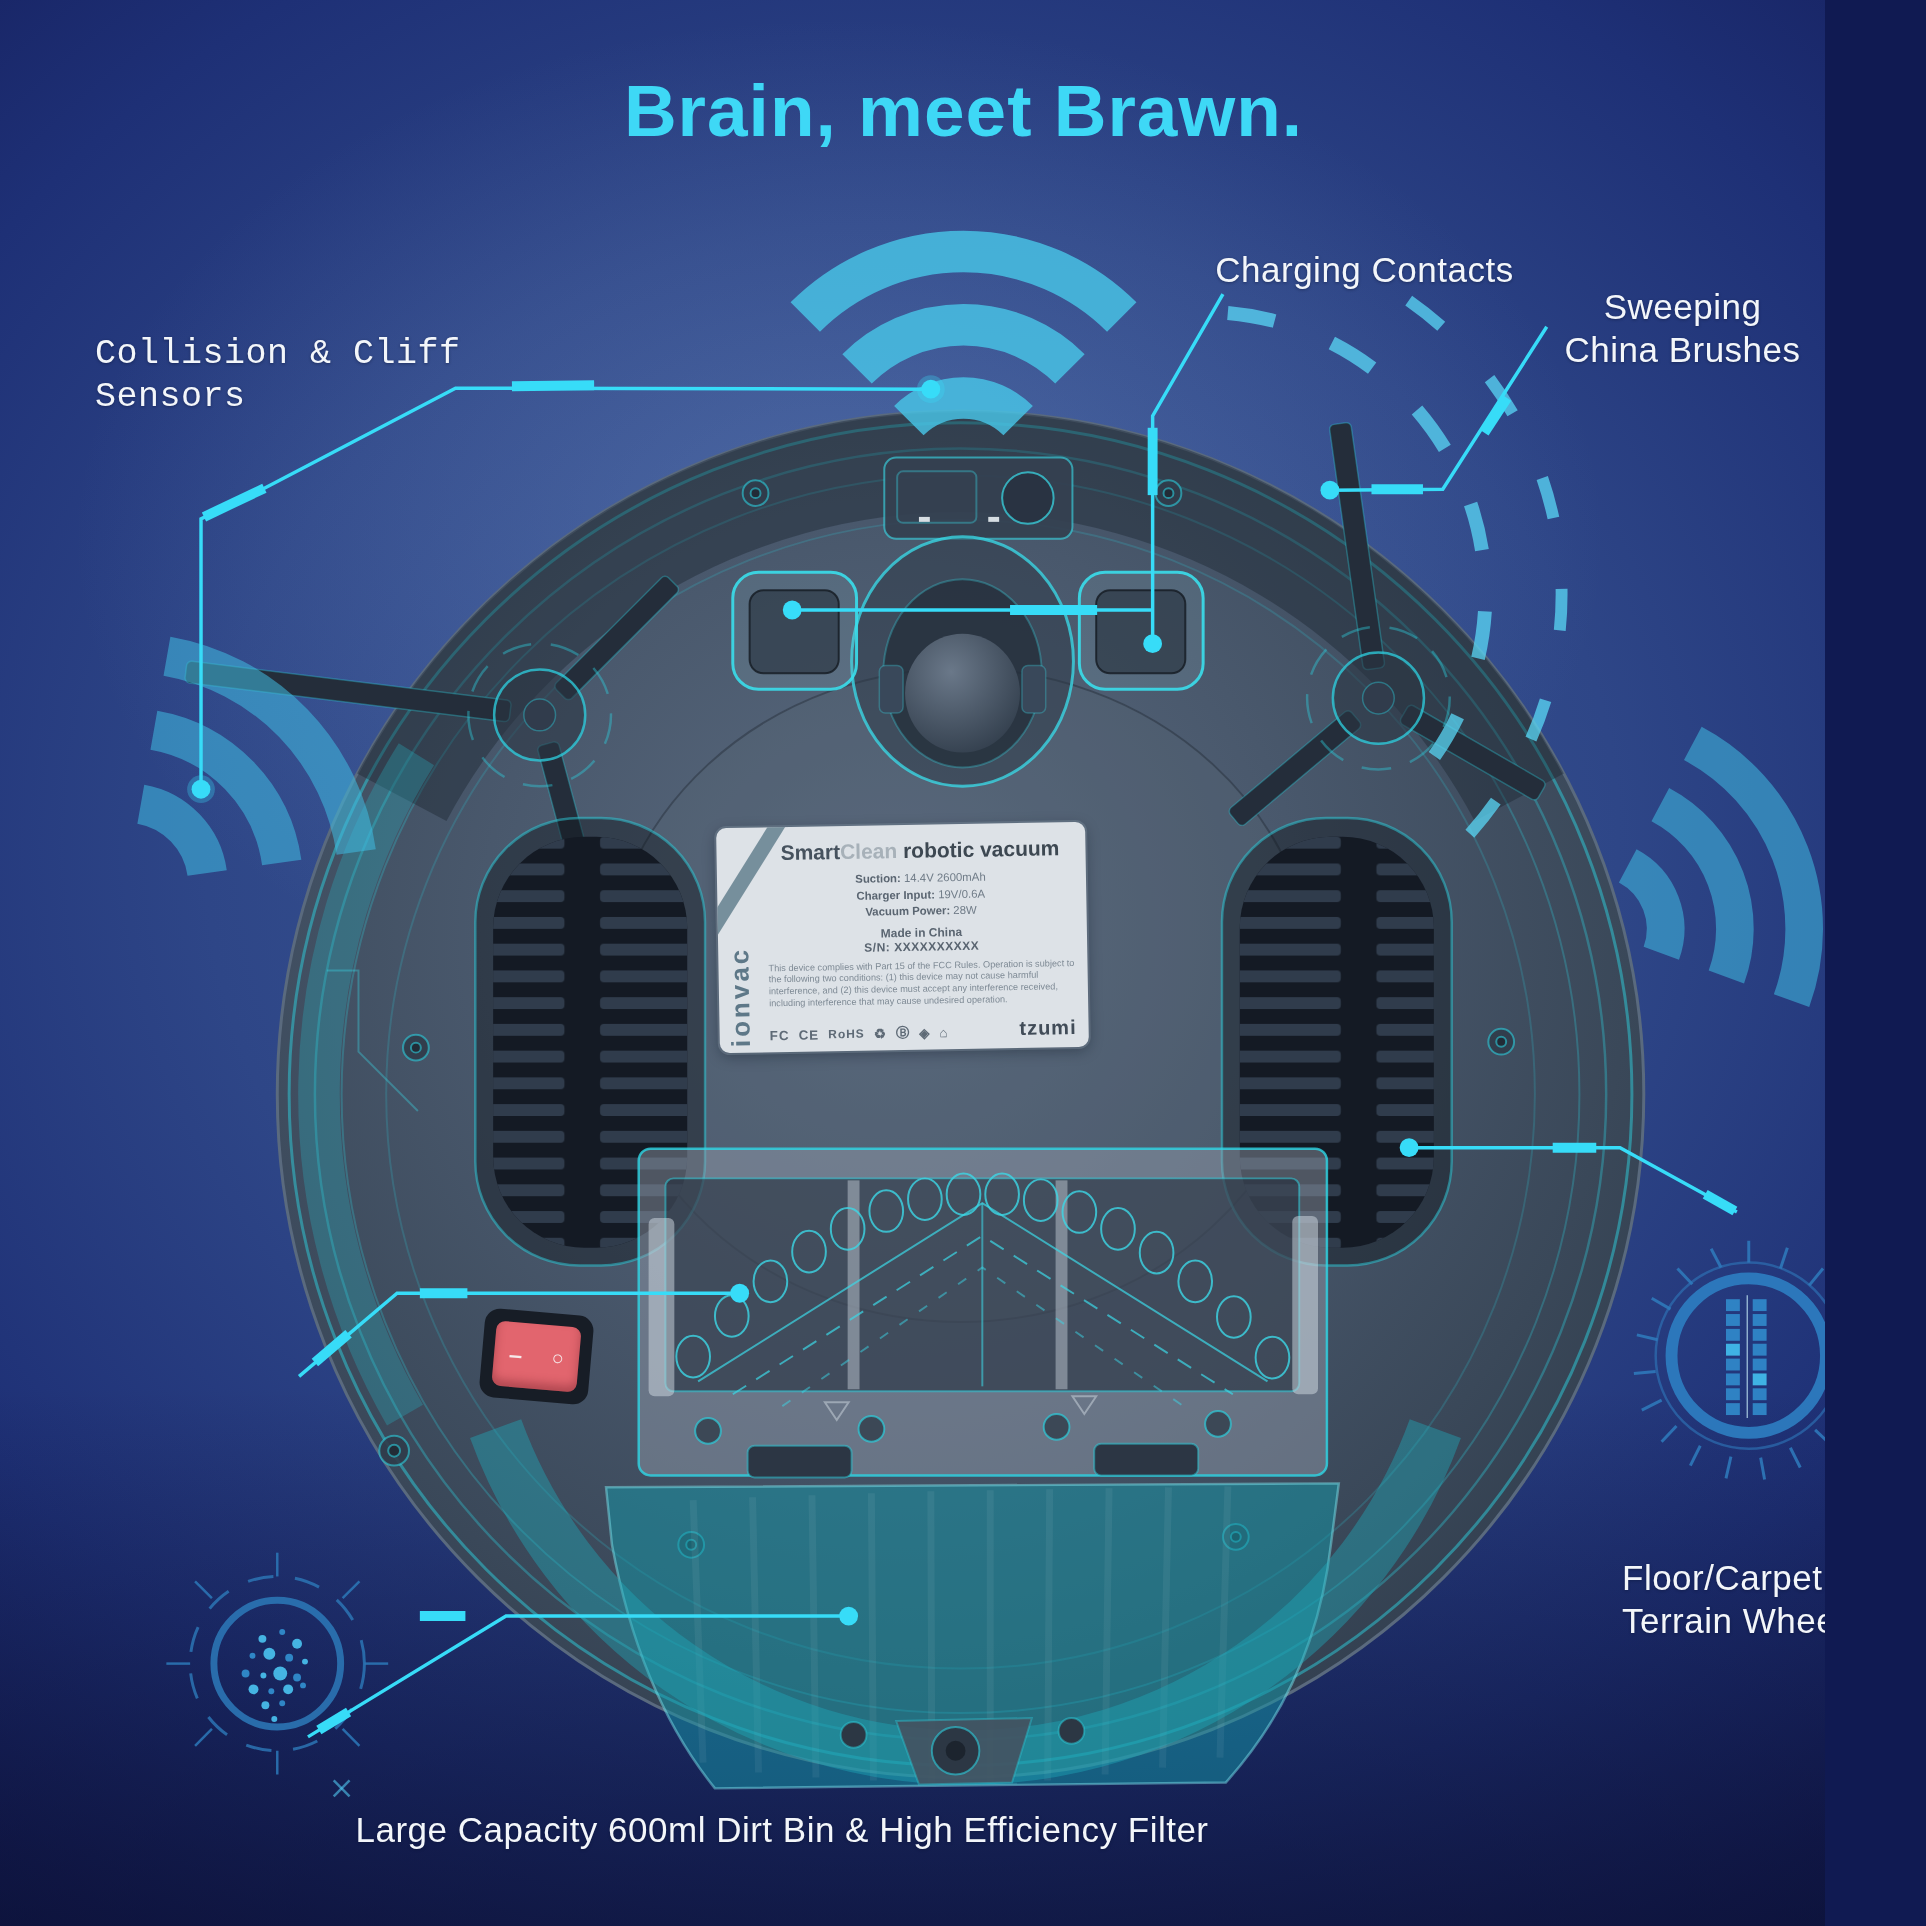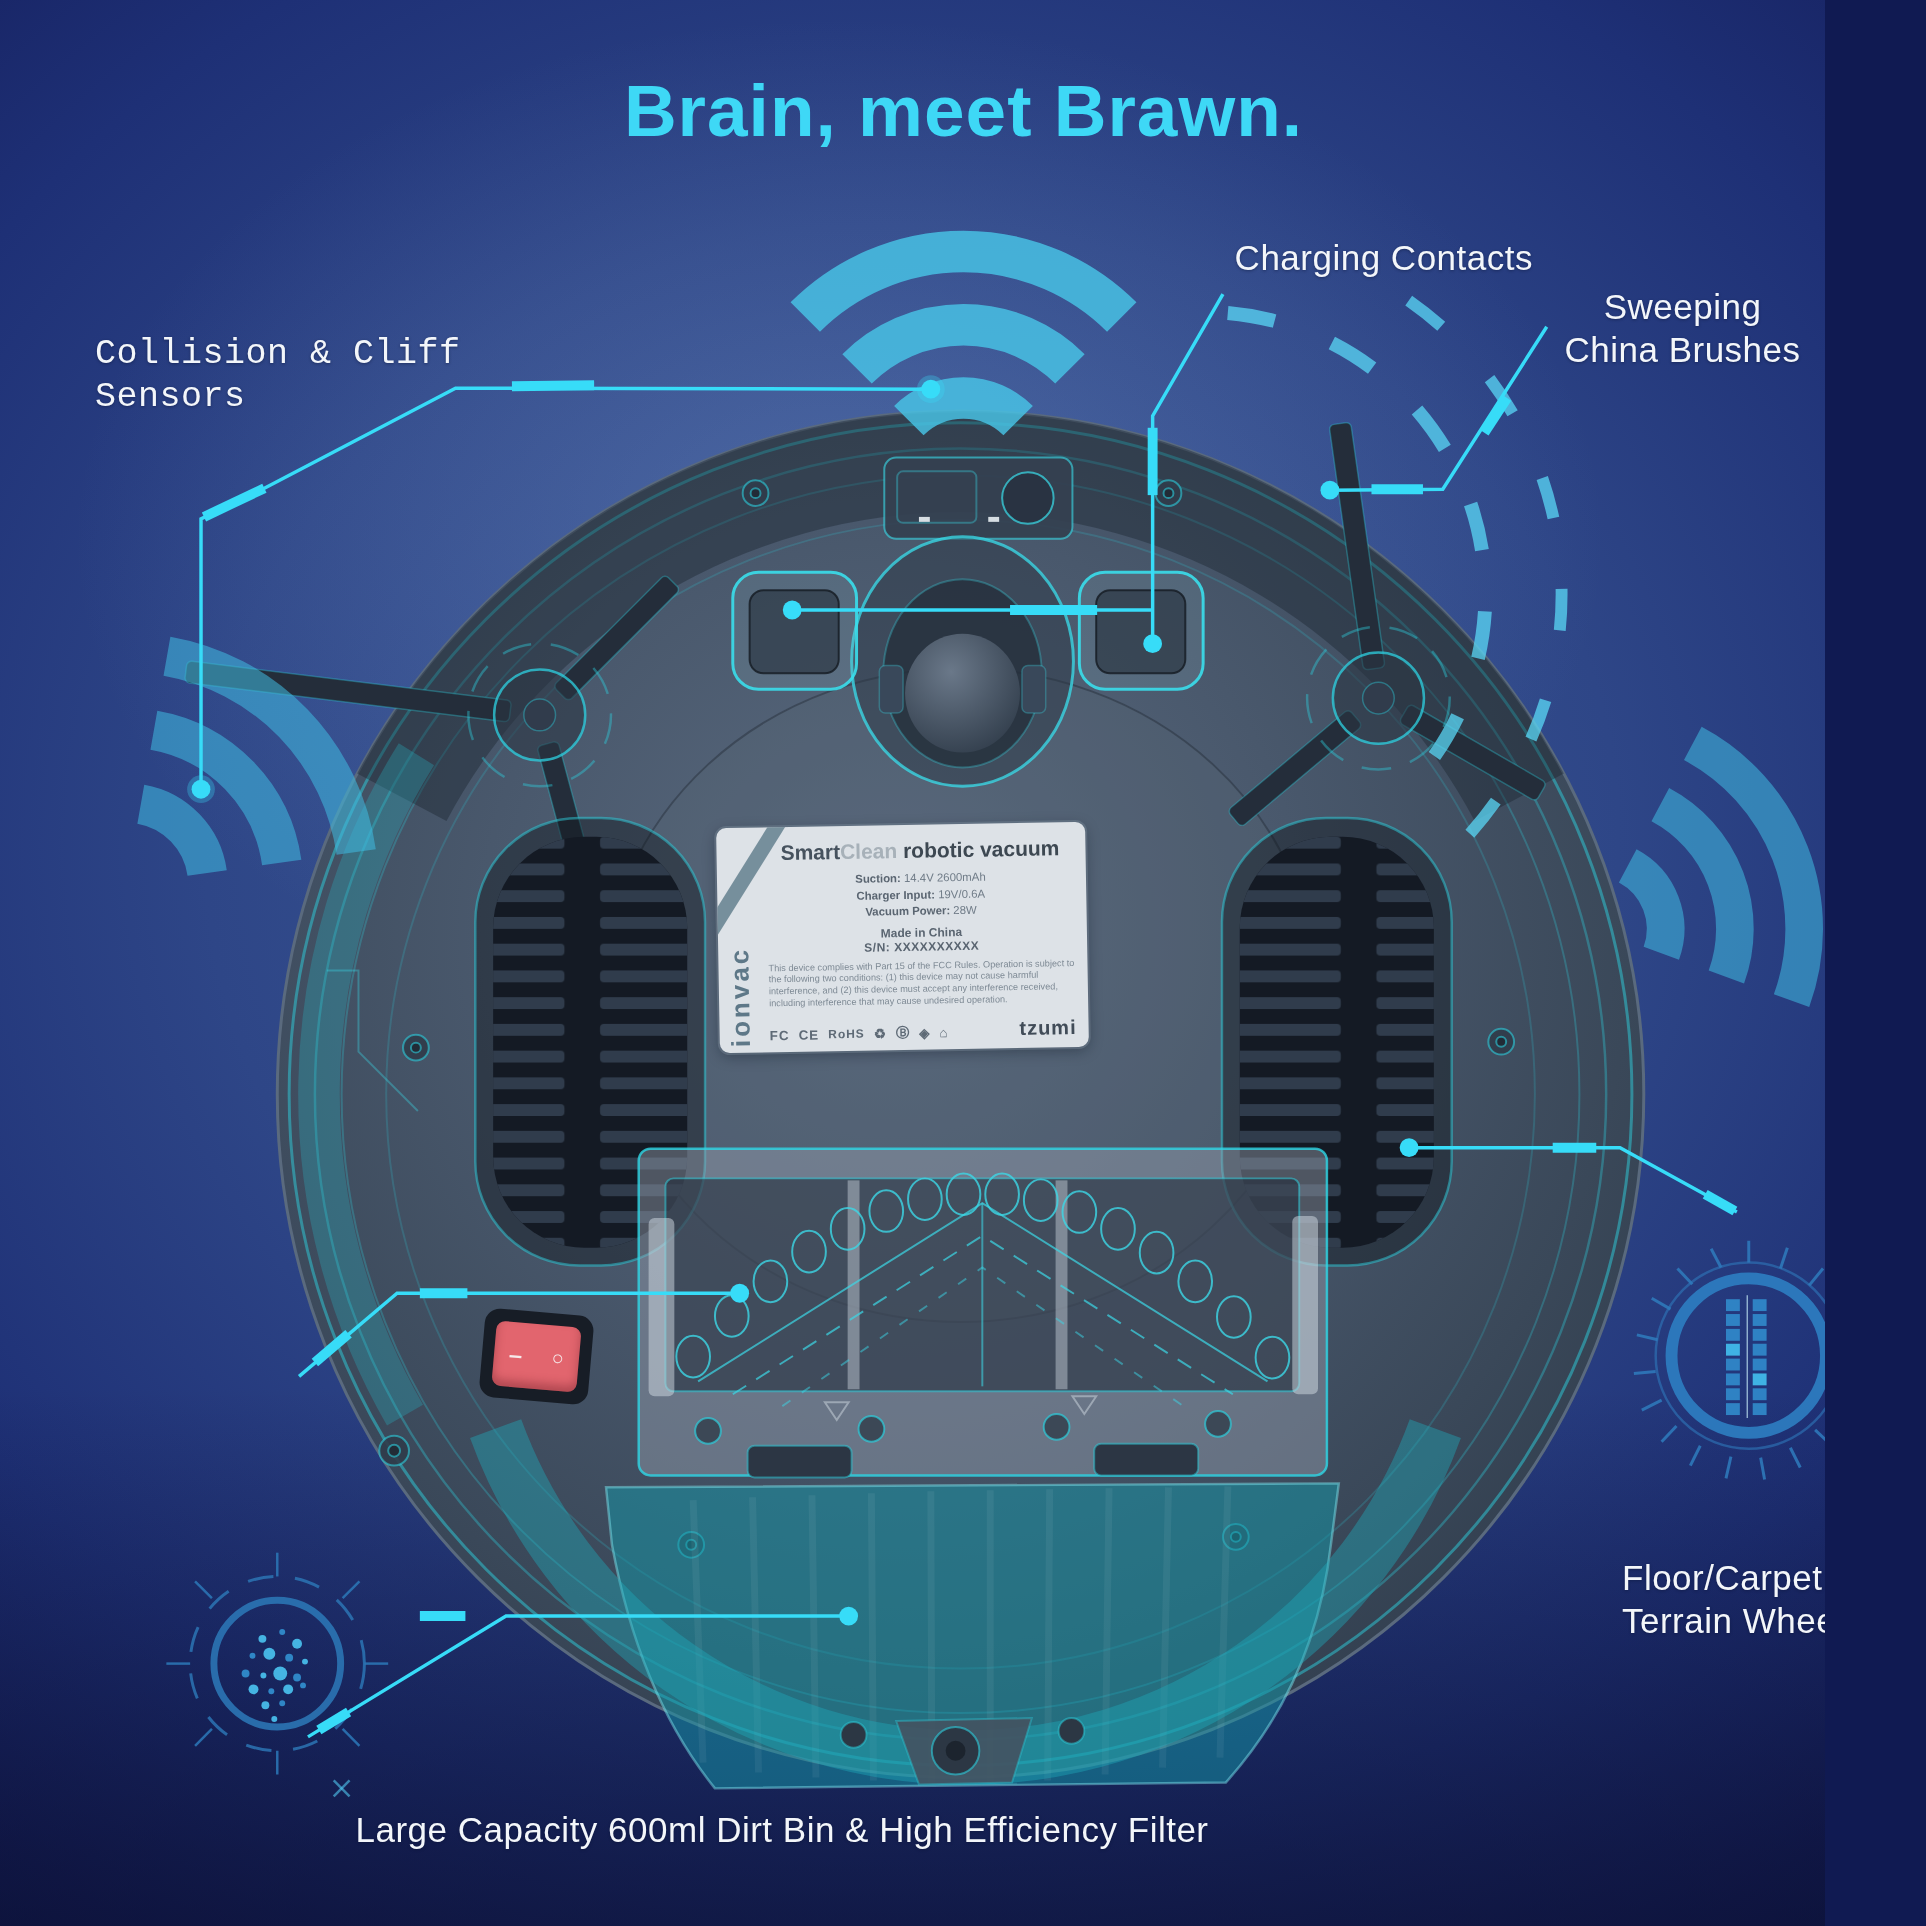--- a/index.html
+++ b/index.html
@@ -16,21 +16,21 @@
   .page-title{
     position:absolute;left:0;top:69px;width:1927px;text-align:center;
     font-size:73px;font-weight:600;letter-spacing:1px;color:#3ed8f6;
   }
   .callout-label{
     position:absolute;color:#f3f6fa;font-size:35px;font-weight:500;
     letter-spacing:0.5px;white-space:pre-line;line-height:1.24;
     text-shadow:0 1px 3px rgba(10,20,50,0.45);
   }
   .cl-collision{left:95px;top:333px;width:376px;text-align:left;font-family:Liberation Mono, monospace;}
-  .cl-charging{left:1196px;top:236px;width:337px;text-align:right;}
+  .cl-charging{left:1196px;top:248px;width:337px;text-align:center;}
   .cl-sweeping{left:1544px;top:285px;width:277px;text-align:center;}
   .cl-suction{left:84px;top:1378px;width:302px;text-align:center;}
   .cl-wheels{left:1622px;top:1556px;width:302px;text-align:left;}
   .cl-dirtbin{left:277px;top:1808px;width:1010px;text-align:center;}
   
   .plate{
     position:absolute;left:718px;top:825px;width:369px;height:225px;
     background:#dde2e7;border-radius:10px;transform:rotate(-1deg);
     box-shadow:0 0 0 2px rgba(120,135,150,0.45), 0 4px 14px rgba(10,16,30,0.35);
     overflow:hidden;padding:12px 12px 10px 50px;color:#58636f;

